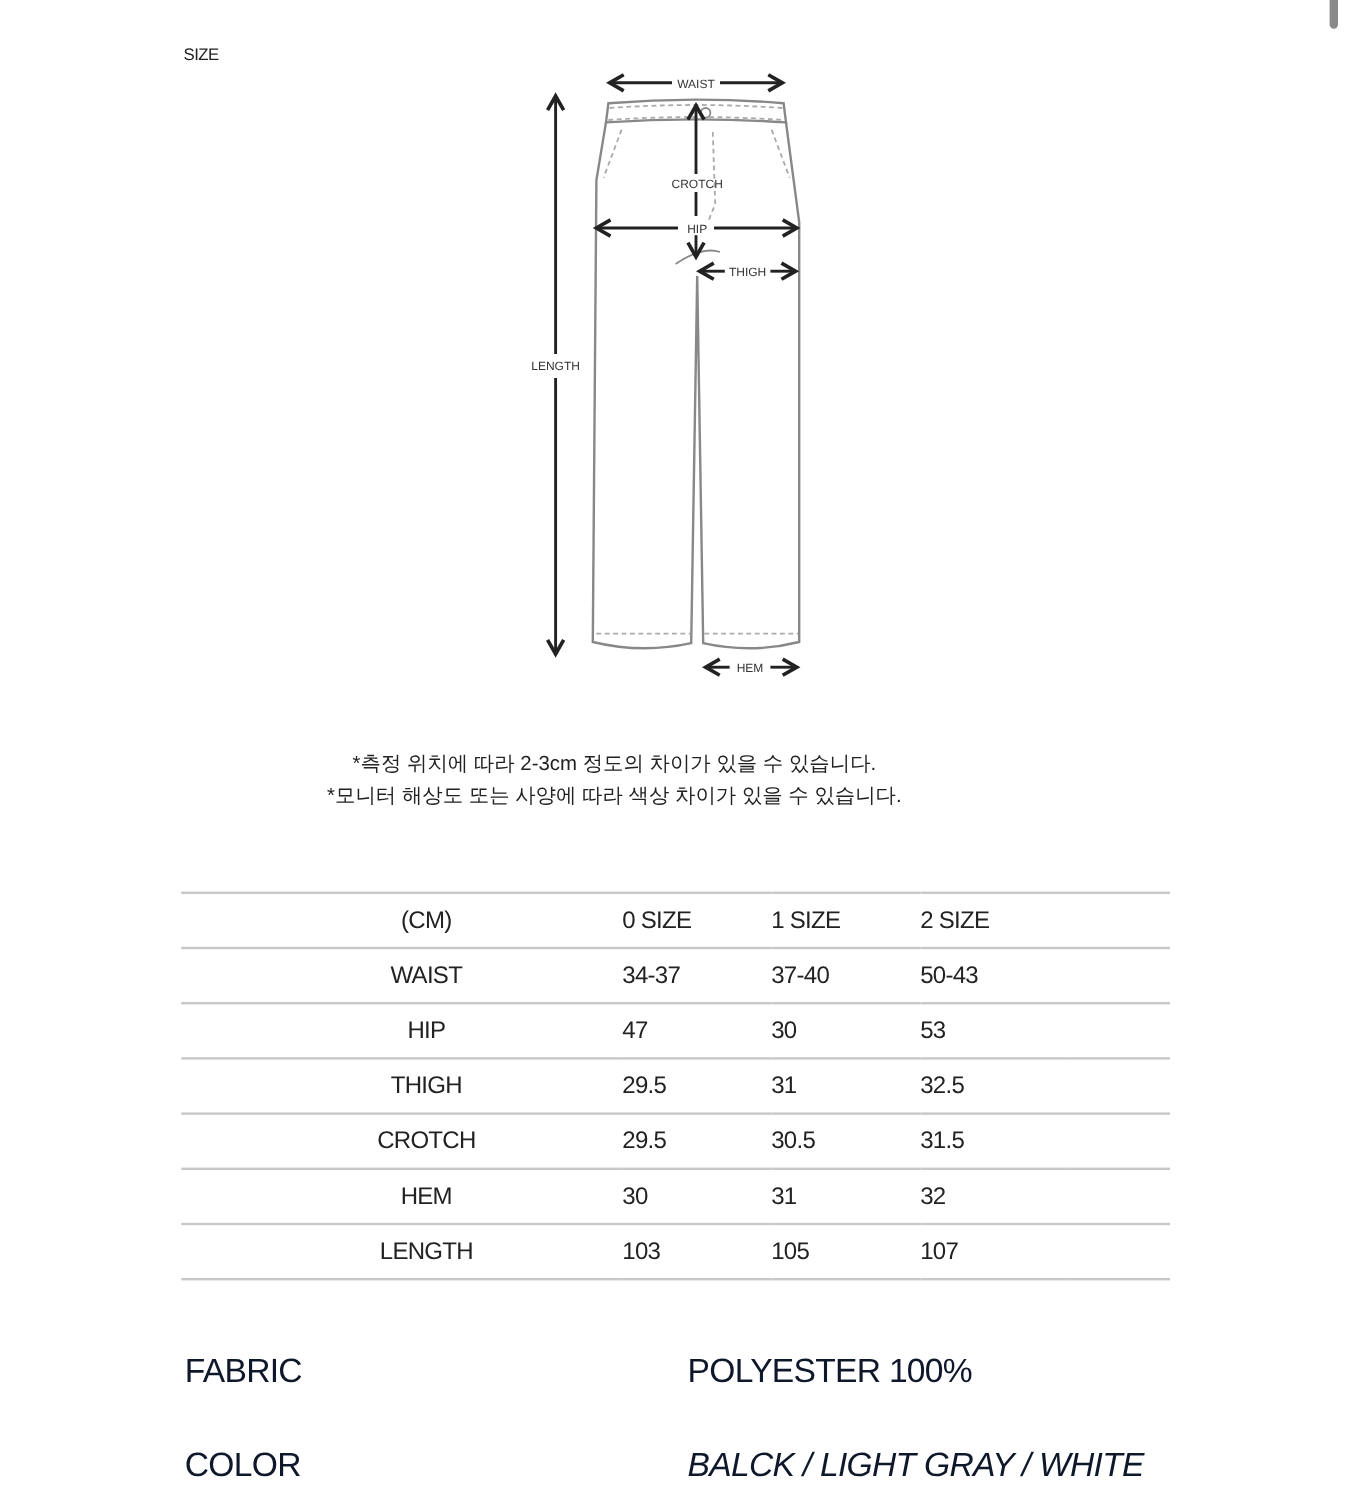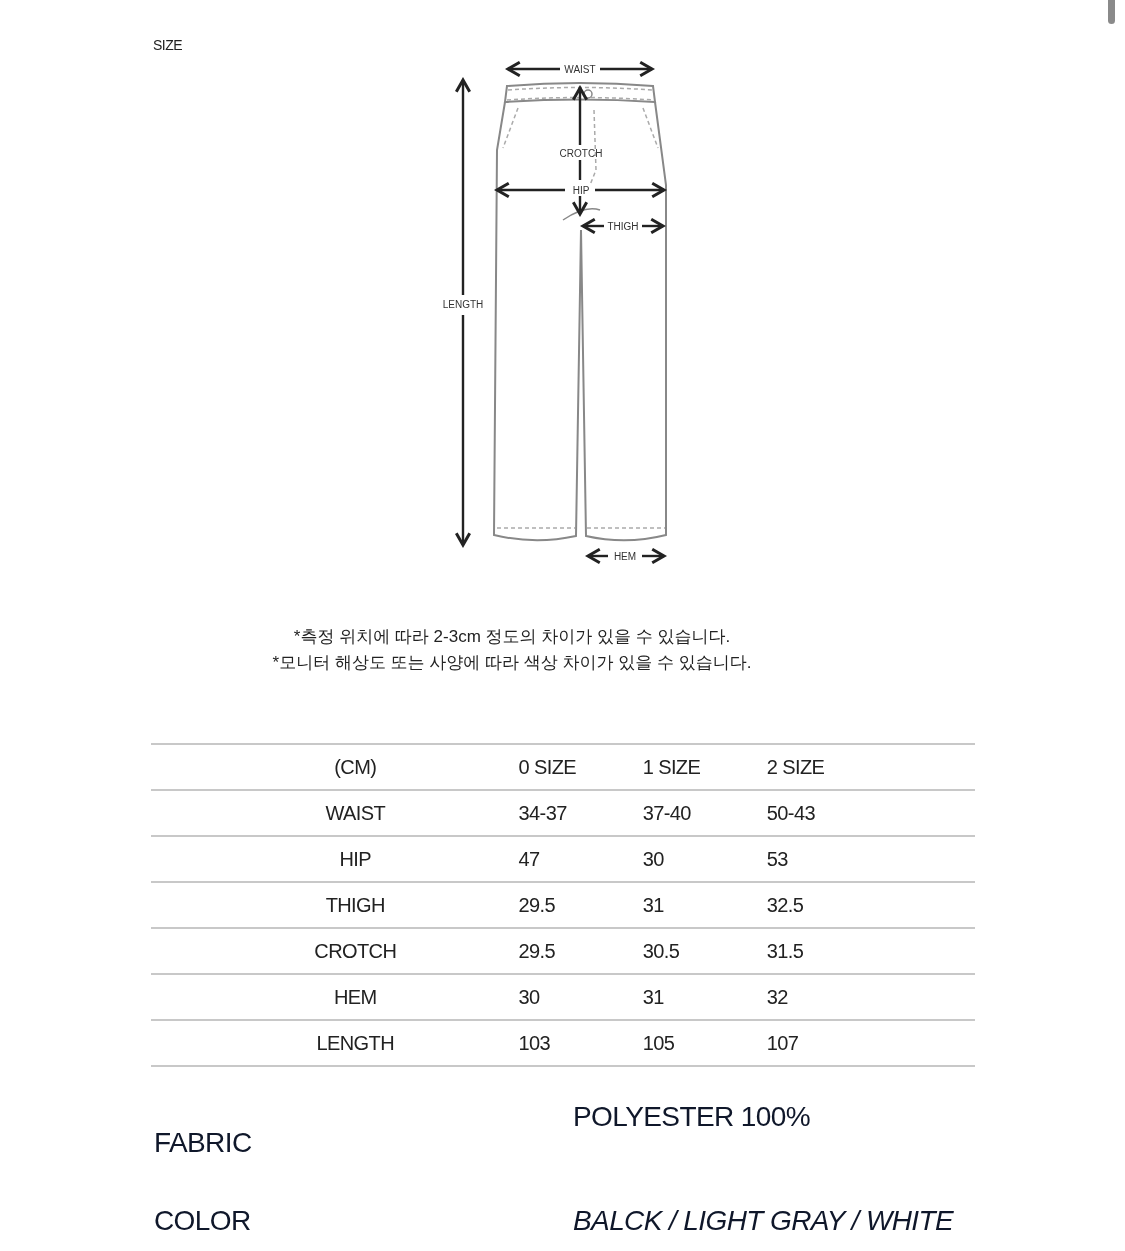--- a/index.html
+++ b/index.html
@@ -130,15 +130,15 @@
     <td class="label">LENGTH</td>
     <td class="val">103</td>
     <td class="val">105</td>
     <td class="val">107</td>
     <td class="pad"></td>
   </tr>
 </tbody>
   </table>
 
 <div class="spec" style="left:154px; top:1127px;">FABRIC</div>
-<div class="spec" style="left:573px; top:1101px;text-align:right;">POLYESTER 100%</div>
+<div class="spec" style="left:573px; top:1127px;text-align:right;">POLYESTER 100%</div>
 <div class="spec" style="left:154px; top:1205px;">COLOR</div>
 <div class="spec" style="left:573px; top:1205px;font-style:italic;">BALCK / LIGHT GRAY / WHITE</div>
 
 </body></html>

